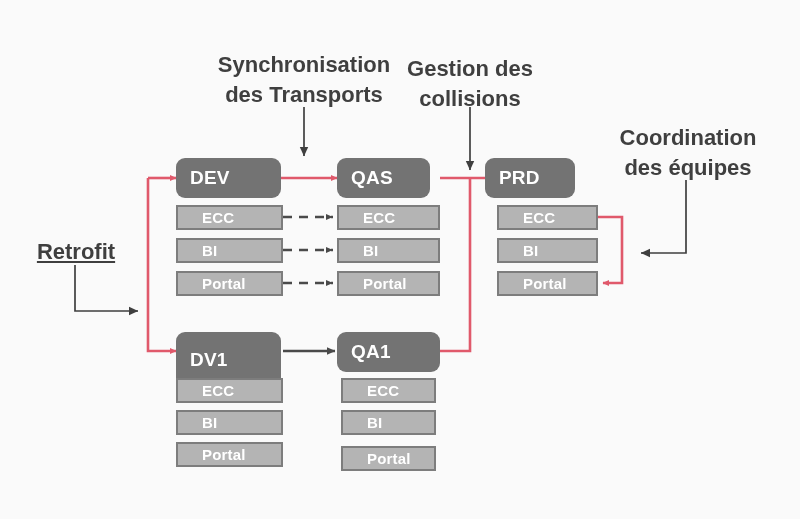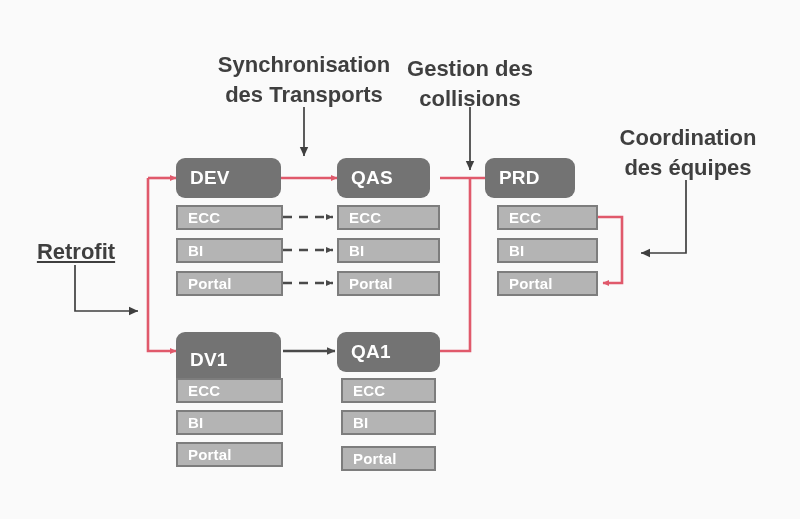--- a/index.html
+++ b/index.html
@@ -42,21 +42,21 @@
   }
   .sub-box {
     position: absolute;
     background: #b4b4b4;
     border: 2px solid #7d7d7d;
     color: #ffffff;
     font-size: 15px;
     font-weight: bold;
     display: flex;
     align-items: center;
-    padding-left: 10px;
+    padding-left: 24px;
     box-sizing: border-box;
     letter-spacing: 0.2px;
   }
   .annot {
     position: absolute;
     color: #3f3f3f;
     font-size: 22px;
     font-weight: bold;
     line-height: 1.38;
     text-align: center;

